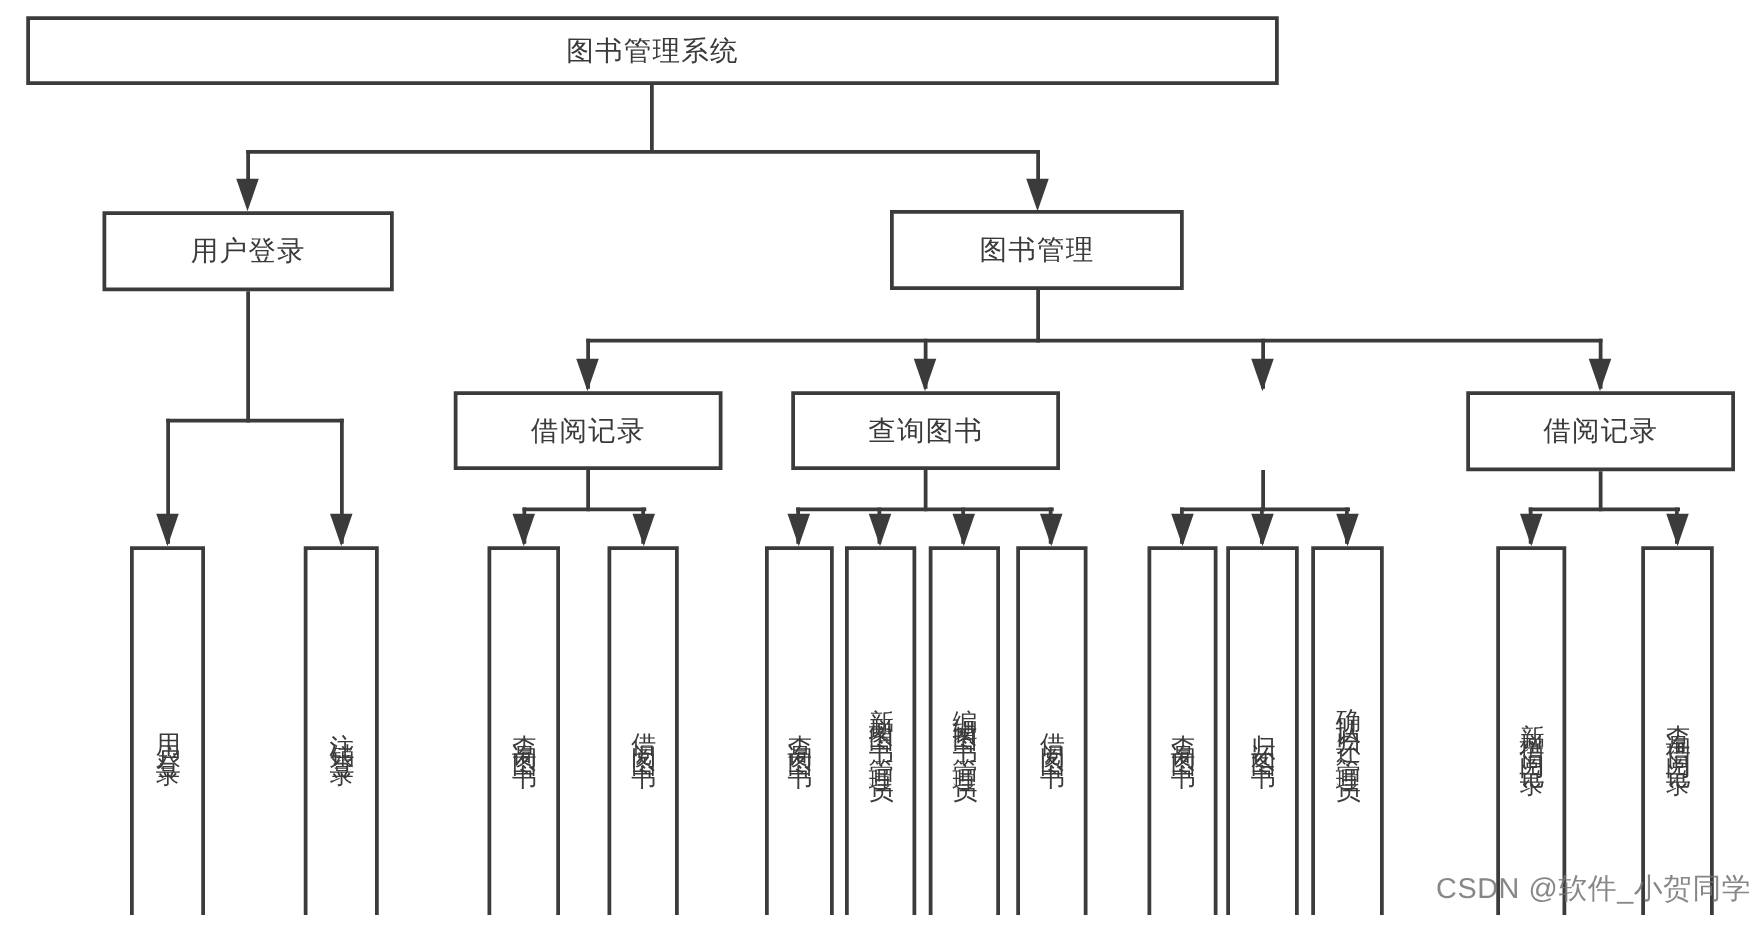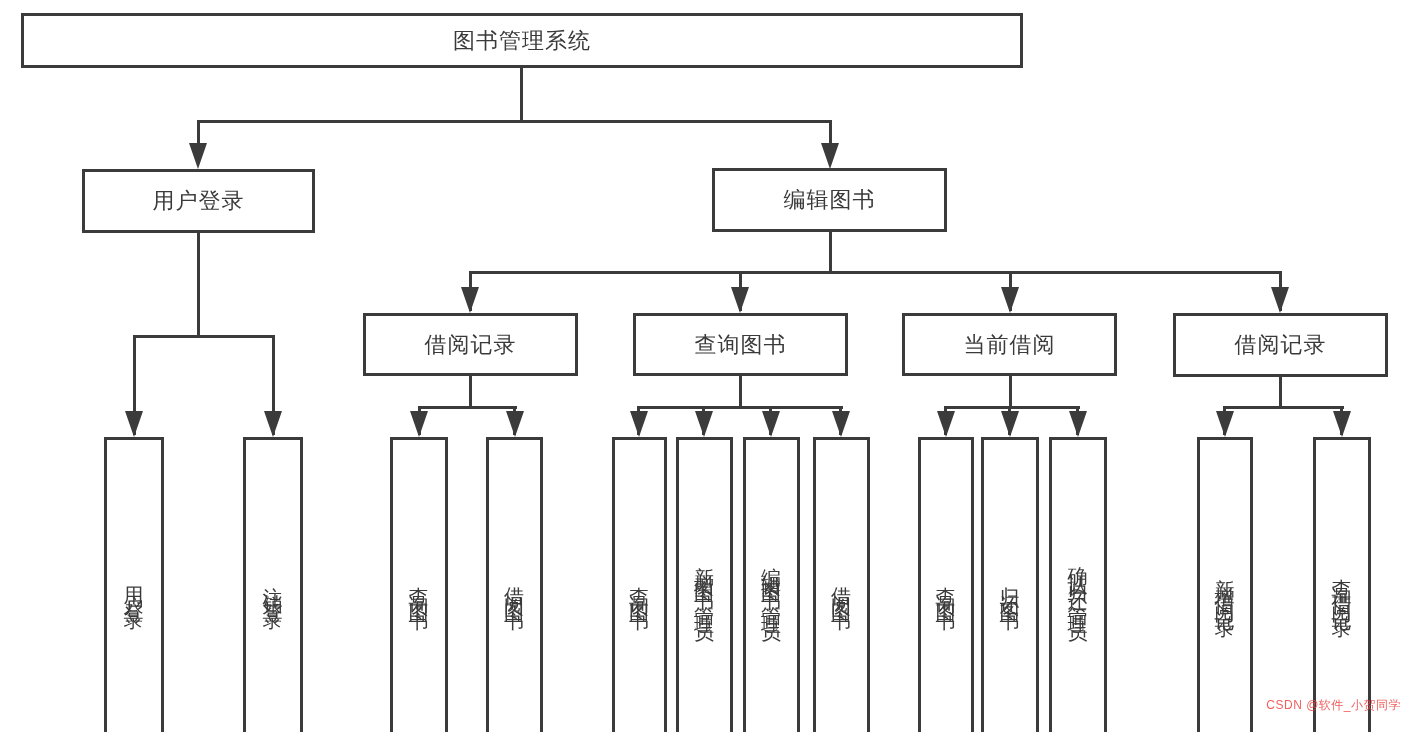--- a/index.html
+++ b/index.html
@@ -19,49 +19,46 @@
     font-size:20px; letter-spacing:8px; color:#3a3a3a; line-height:1;
   }
   .lv { position:absolute; width:3px; background:#3b3b3b; }
   .lh { position:absolute; height:3px; background:#3b3b3b; }
   .arr {
     position:absolute; width:0; height:0;
     border-left:9px solid transparent; border-right:9px solid transparent;
     border-top:26px solid #3b3b3b;
   }
   .watermark {
-    position:absolute; right:4px; bottom:18px;
-    font-size:12px; color:#ef4444; opacity:0.85;
+    position:absolute; right:4px; bottom:6px;
+    font-size:23px; color:#737373; opacity:0.85;
     letter-spacing:0.5px; z-index:5; white-space:nowrap;
   }
 </style>
 </head>
 <body>
 
 <div class="canvas">
 
   <div class="box hlabel" style="left:21px;top:13px;width:1002px;height:55px">
     <span>图书管理系统</span>
   </div>
 
   <div class="box hlabel" style="left:82px;top:169px;width:233px;height:64px">
     <span>用户登录</span>
   </div>
   <div class="box hlabel" style="left:712px;top:168px;width:235px;height:64px">
-    <span>编辑图书</span>
+    <span>图书管理</span>
   </div>
 
   <div class="box hlabel" style="left:363px;top:313px;width:215px;height:63px">
     <span>借阅记录</span>
   </div>
   <div class="box hlabel" style="left:633px;top:313px;width:215px;height:63px">
     <span>查询图书</span>
-  </div>
-  <div class="box hlabel" style="left:902px;top:313px;width:215px;height:63px">
-    <span>当前借阅</span>
   </div>
   <div class="box hlabel" style="left:1173px;top:313px;width:215px;height:64px">
     <span>借阅记录</span>
   </div>
 
   <div class="box vleaf" style="left:104px;top:437px;width:60px;height:299px">
     <span class="vtext">用户登录</span>
   </div>
   <div class="box vleaf" style="left:243px;top:437px;width:60px;height:299px">
     <span class="vtext">注销登录</span>

